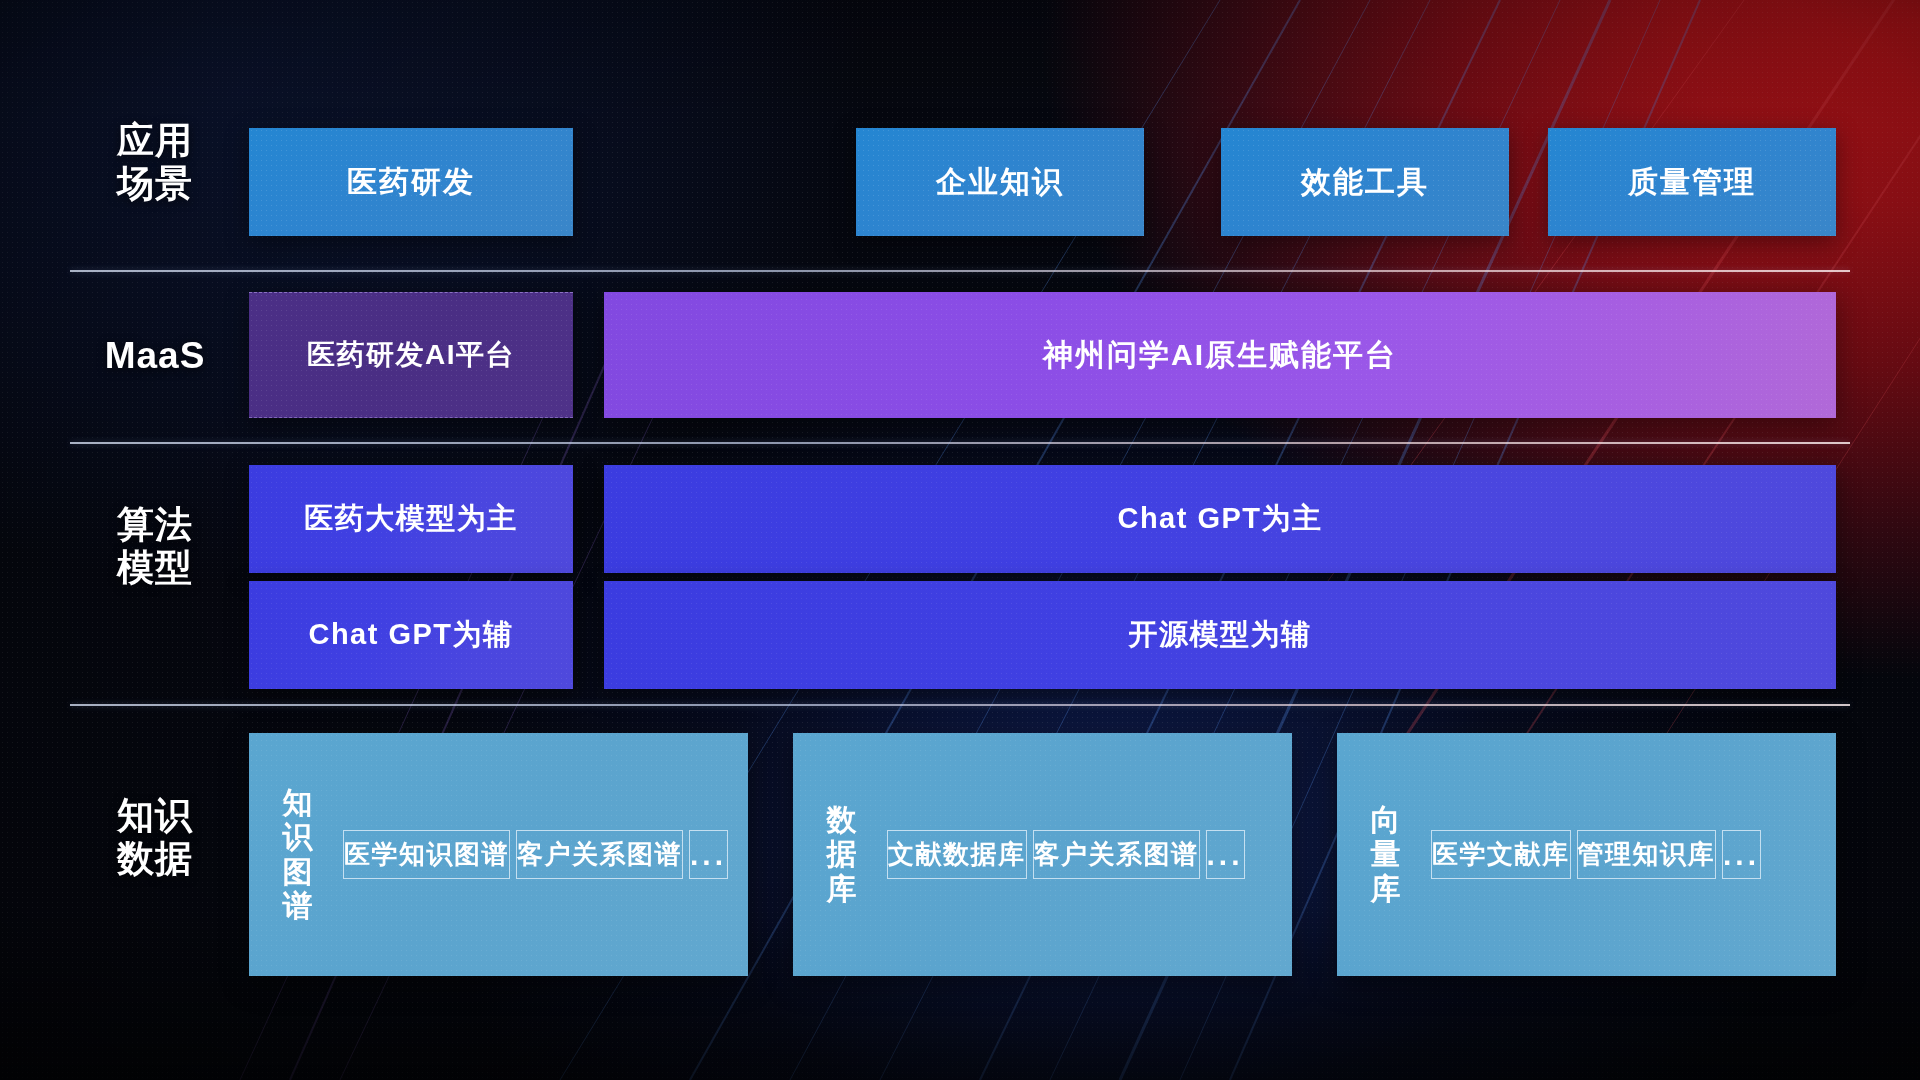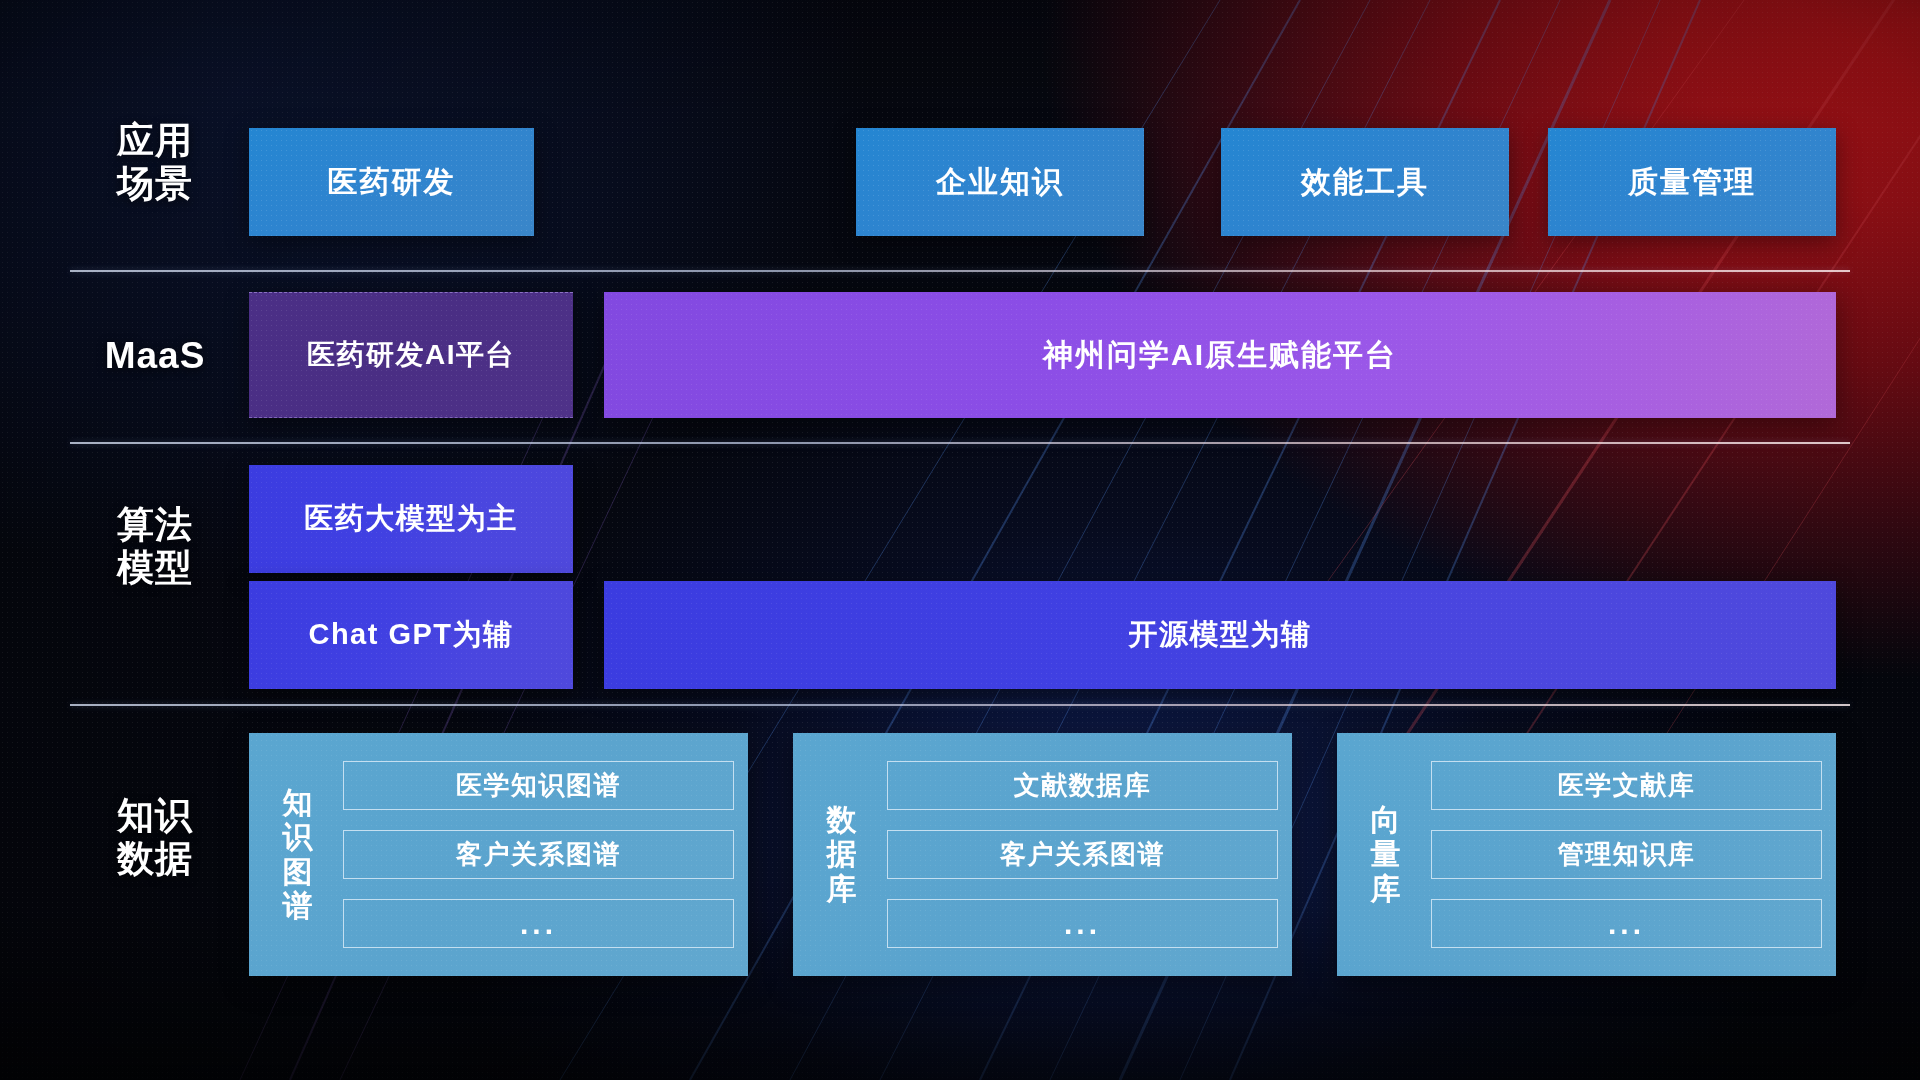--- a/index.html
+++ b/index.html
@@ -138,22 +138,22 @@
     background-image: radial-gradient(rgba(255,255,255,.55) .7px, transparent .8px);
     background-size: 5px 5px; pointer-events: none;
   }
   .kd-vlabel {
     width: 62px; flex: 0 0 62px;
     color: #ffffff; font-size: 30px; font-weight: 700;
     line-height: 1.14; text-align: center; letter-spacing: 1px;
     position: relative; z-index: 2;
   }
   .kd-items {
-    flex: 1 1 auto; display: flex; flex-direction: column;
-    gap: 20px; margin-left: 14px; position: relative; z-index: 2;
+    flex: 1 1 auto; display: flex; flex-direction: row;
+    gap: 6px; margin-left: 14px; position: relative; z-index: 2;
   }
   .kd-item {
     height: 49px;
     border: 1px solid rgba(226,240,250,.78);
     display: flex; align-items: center; justify-content: center;
     color: #ffffff; font-size: 26px; font-weight: 700; letter-spacing: 1.5px;
   }
   .kd-item.ellipsis { font-size: 30px; letter-spacing: 4px; }
 </style>
 </head>
@@ -206,21 +206,21 @@
 <div id="bg-dots"></div>
 <div id="bg-vignette"></div>
 
 <div id="content">
 
   <div class="row-label" style="top:120px;">
     <div>应用</div>
     <div>场景</div>
   </div>
 
-  <div class="app-box" style="left:249px;  width:285px;">医药研发</div>
+  <div class="app-box" style="left:249px;  width:324px;">医药研发</div>
   <div class="app-box" style="left:856px;  width:288px;">企业知识</div>
   <div class="app-box" style="left:1221px; width:288px;">效能工具</div>
   <div class="app-box" style="left:1548px; width:288px;">质量管理</div>
 
   <div class="divider" style="top:270px;"></div>
 
   <div class="row-label" style="top:335px;">
     <div>MaaS</div>
   </div>
 
@@ -229,20 +229,21 @@
 
   <div class="divider" style="top:442px;"></div>
 
   <div class="row-label" style="top:504px;">
     <div>算法</div>
     <div>模型</div>
   </div>
 
   <div class="algo-box algo-l1">医药大模型为主</div>
   <div class="algo-box algo-l2">Chat GPT为辅</div>
+  <div class="algo-box algo-r1">Chat GPT为主</div>
   <div class="algo-box algo-r2">开源模型为辅</div>
 
   <div class="divider" style="top:704px;"></div>
 
   <div class="row-label" style="top:795px;">
     <div>知识</div>
     <div>数据</div>
   </div>
 
   <div class="kd-card" style="left:249px; width:499px;">

